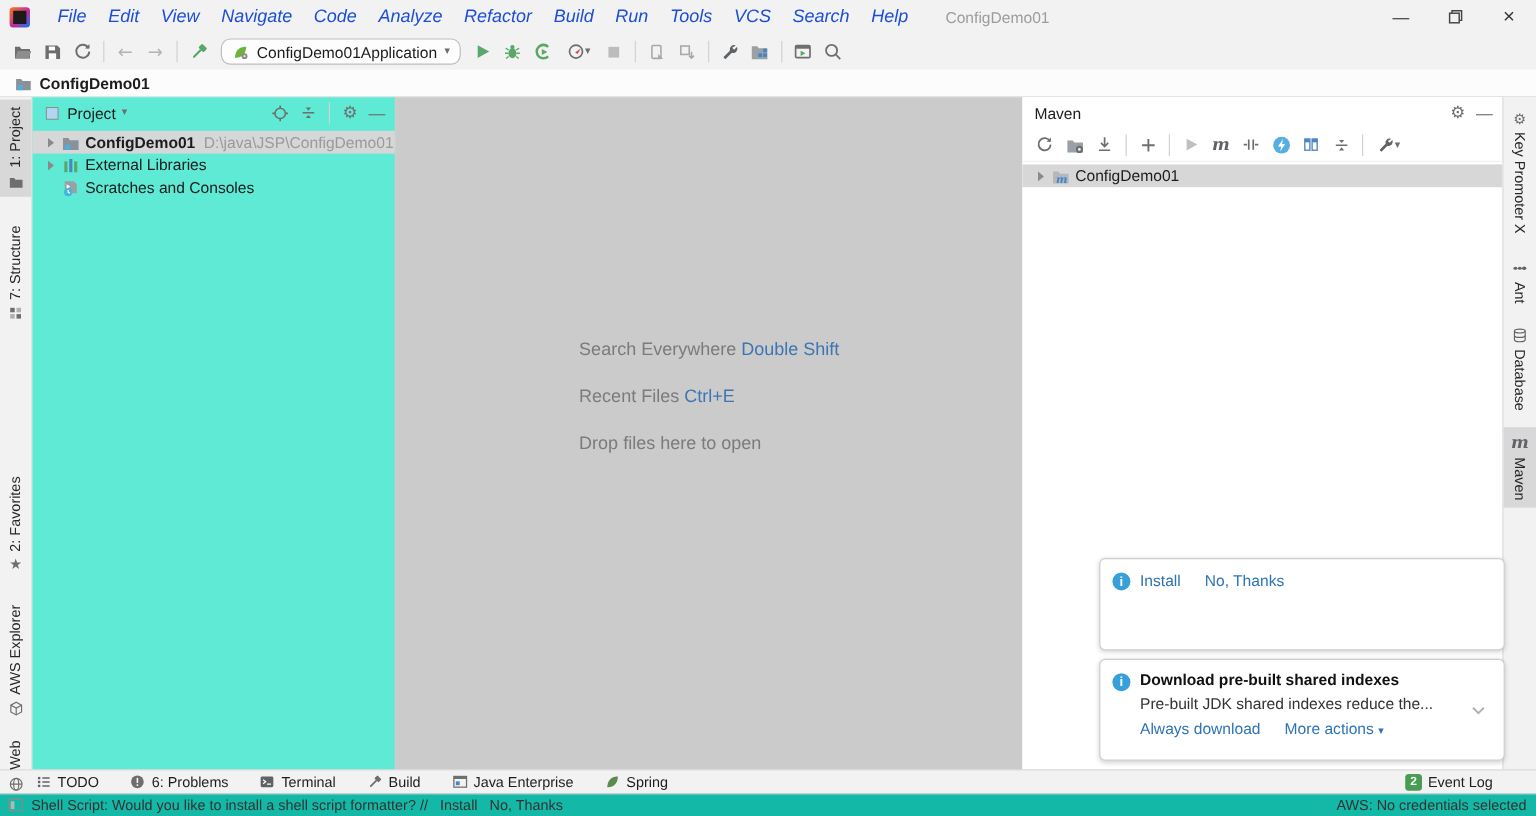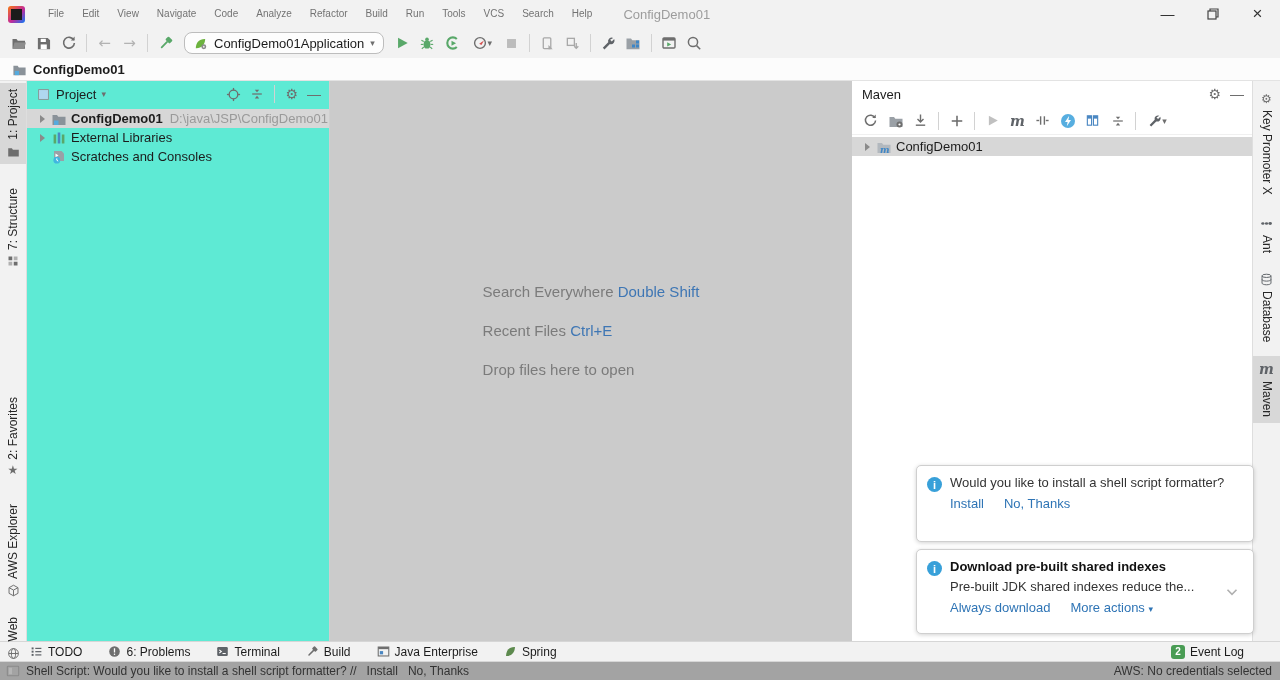--- a/index.html
+++ b/index.html
@@ -6,21 +6,21 @@
   html,body { width:1280px; height:680px; overflow:hidden; }
   body { font-family:"Liberation Sans","DejaVu Sans",sans-serif; background:#f2f2f2; color:#1c1c1c; position:relative; }
   svg { display:block; }
 
   
   .titlebar { height:28px; display:flex; align-items:center; background:#f2f2f2; }
   .logo { width:17px; height:17px; margin-left:8px; border-radius:3px;
           background:linear-gradient(135deg,#f97a12,#c22a99 55%,#087cfa); position:relative; }
   .logo::after { content:""; position:absolute; inset:3px; background:#1b1b1b; }
   .menu { display:flex; margin-left:14px; }
-  .menu-item { padding:0 9px; height:28px; line-height:28px; font-size:10px; color:#737373; cursor:default; }
+  .menu-item { padding:0 9px; height:28px; line-height:28px; font-size:15px; color:#1d4ed8; cursor:default;font-style:italic; }
   .win-title { margin-left:22px; font-size:13px; color:#9c9c9c; }
   .win-controls { margin-left:auto; display:flex; height:28px; }
   .win-btn { width:45px; height:28px; display:flex; align-items:center; justify-content:center; font-size:14px; color:#333; }
 
   
   .toolbar { height:30px; display:flex; align-items:center; padding-left:6px; background:#f2f2f2; }
   .ib { width:25px; height:24px; display:flex; align-items:center; justify-content:center; border-radius:3px; }
   .sep { width:1px; height:18px; background:#d2d2d2; margin:0 5px; }
   .arrow { font-size:15px; color:#b3b3b3; font-family:"DejaVu Sans",sans-serif; }
   .run-combo { height:22px; margin:0 6px; padding:0 8px; display:flex; align-items:center; gap:6px;
@@ -86,21 +86,21 @@
   .link { color:#2e74b5; cursor:pointer; }
   .notif-chev { align-self:center; }
 
   
   .bottombar { height:20px; background:#f2f2f2; border-top:1px solid #d6d6d6; display:flex; align-items:center;
                padding-left:30px; font-size:12px; }
   .bb-item { display:flex; align-items:center; gap:5px; margin-right:26px; cursor:pointer; }
   .eventlog { margin-left:auto; margin-right:36px; display:flex; align-items:center; gap:5px; cursor:pointer; }
   .ev-badge { width:14px; height:14px; background:#499c54; border-radius:3px; color:#fff; font-size:10px; font-weight:bold;
               display:flex; align-items:center; justify-content:center; }
-  .statusbar { height:19px; background:#a3a3a3; border-top:1px solid #d6d6d6; display:flex; align-items:center;
+  .statusbar { height:19px; background:#14b8a6; border-top:1px solid #d6d6d6; display:flex; align-items:center;
                padding:0 8px 0 6px; font-size:12px; color:#333; }
   .status-msg { margin-left:6px; }
   .status-action { margin-left:10px; cursor:pointer; }
   .status-right { margin-left:auto; }
 </style>
 </head>
 <body>
 
 <div class="titlebar">
   <div class="logo"></div>
@@ -501,21 +501,20 @@
     </div>
     <div class="vtab selected" style="margin-top:8px;">
       <span class="m-glyph">m</span>
       <span class="vlabel down">Maven</span>
     </div>
   </div>
 
   <div class="notif notif-1">
     <span class="info-ico">i</span>
     <div class="notif-body">
-      <span class="notif-text">Would you like to install a shell script formatter?</span>
       <div class="notif-actions">
         <span class="link">Install</span>
         <span class="link">No, Thanks</span>
       </div>
     </div>
   </div>
   <div class="notif notif-2">
     <span class="info-ico">i</span>
     <div class="notif-body">
       <span class="notif-title">Download pre-built shared indexes</span>

